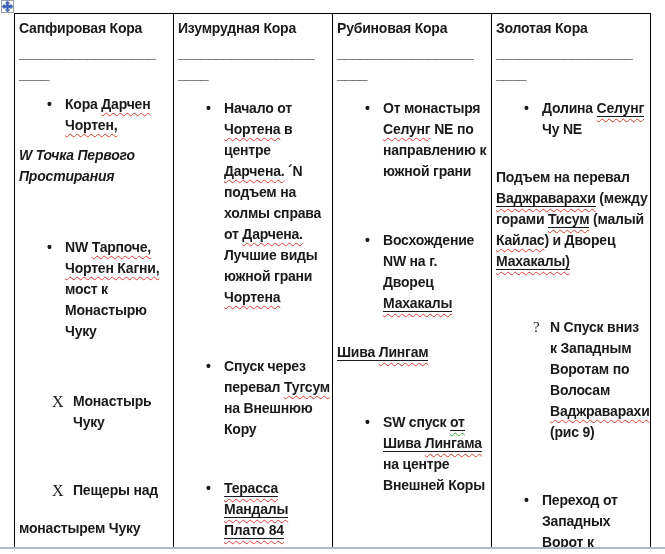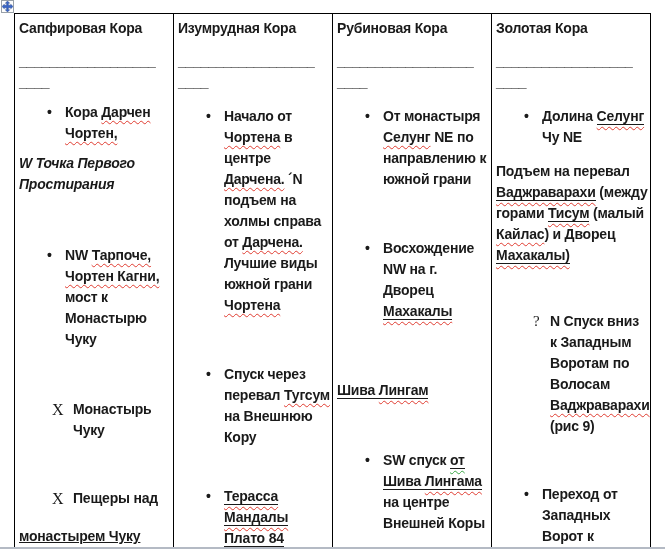--- a/index.html
+++ b/index.html
@@ -5,21 +5,21 @@
   html,body{margin:0;padding:0;background:#fff;}
   #page{position:relative;width:665px;height:554px;background:#ffffff;overflow:hidden;
         font-family:"Liberation Sans","DejaVu Sans",sans-serif;font-weight:700;
         font-size:14px;line-height:21px;color:#1a1a1a;letter-spacing:-0.2px;}
   #handle{position:absolute;left:1px;top:0;width:13px;height:13px;border:1px solid #98a0a8;
           background:#fdfdfd;box-sizing:border-box;display:flex;align-items:center;justify-content:center;}
   #tbl{position:absolute;left:14px;top:13px;width:637px;height:535px;display:flex;
        border-top:1px solid #000;border-left:1px solid #000;box-sizing:border-box;overflow:hidden;}
   .cell{width:159px;box-sizing:border-box;border-right:1px solid #000;padding:4px 2px 0 4px;overflow:hidden;}
   .title{margin:0;}
-  .rule{margin-top:12px;white-space:nowrap;}
+  .rule{margin-top:4px;white-space:nowrap;}
   .item{position:relative;}
   .item .marker{position:absolute;top:0;}
   .bullet{padding-left:46px;}
   .bullet .marker{left:28px;}
   .bx{padding-left:54px;}
   .bx .marker{left:33px;font-family:"Liberation Serif","DejaVu Serif",serif;font-weight:400;font-size:16px;}
   .bq{padding-left:54px;}
   .bq .marker{left:37px;font-family:"Liberation Serif","DejaVu Serif",serif;font-weight:400;font-size:15px;}
   .para{padding-left:0;}
   .outdent{padding-left:0;}
@@ -55,21 +55,21 @@
       <div class="rule">
         <div>__________________</div>
         <div>____</div>
       </div>
       <div class="items">
           <div class="item bullet" style="margin-top: 9px;"><span class="marker">•</span><span>Кора </span><span class="r">Дарчен Чортен,</span></div>
           <div class="item para" style="margin-top: 9px; font-style: italic;"><span>W Точка Первого Простирания</span></div>
           <div class="item bullet" style="margin-top: 50px;"><span class="marker">•</span><span>NW </span><span class="r">Тарпоче,</span><span> </span><span class="r">Чортен Кагни,</span><span> мост к Монастырю Чуку</span></div>
           <div class="item bx" style="margin-top: 49px;"><span class="marker">X</span><span>Монастырь Чуку</span></div>
           <div class="item bx" style="margin-top: 47px;"><span class="marker">X</span><span>Пещеры </span><span class="g">над</span></div>
-          <div class="item outdent" style="margin-top: 17px; text-decoration: underline;"><span>монастырем Чуку</span></div>
+          <div class="item outdent" style="margin-top: 17px;"><span>монастырем Чуку</span></div>
         </div>
     </div>
 
     <div class="cell">
       <div class="title">Изумрудная Кора</div>
       <div class="rule">
         <div>__________________</div>
         <div>____</div>
       </div>
       <div class="items">
@@ -81,34 +81,34 @@
 
     <div class="cell">
       <div class="title">Рубиновая Кора</div>
       <div class="rule">
         <div>__________________</div>
         <div>____</div>
       </div>
       <div class="items">
           <div class="item bullet" style="margin-top: 13px;"><span class="marker">•</span><span>От монастыря </span><span class="r">Селунг</span><span> NE по направлению к южной грани</span></div>
           <div class="item bullet" style="margin-top: 48px;"><span class="marker">•</span><span>Восхождение NW на г. Дворец </span><span class="ur">Махакалы</span></div>
-          <div class="item para" style="margin-top: 58px;"><span class="u">Шива </span><span class="ur">Лингам</span></div>
+          <div class="item para" style="margin-top: 28px;"><span class="u">Шива </span><span class="ur">Лингам</span></div>
           <div class="item bullet" style="margin-top: 49px;"><span class="marker">•</span><span>SW спуск </span><span class="ug">от</span><span> </span><span class="u">Шива </span><span class="ur">Лингама</span><span> на центре Внешней Коры</span></div>
         </div>
     </div>
 
     <div class="cell">
       <div class="title">Золотая Кора</div>
       <div class="rule">
         <div>__________________</div>
         <div>____</div>
       </div>
       <div class="items">
           <div class="item bullet" style="margin-top: 13px;"><span class="marker">•</span><span>Долина </span><span class="ur">Селунг</span><span> Чу NE</span></div>
-          <div class="item para" style="margin-top: 13px;"><span>Подъем на перевал </span><span class="ur">Ваджраварахи</span><span> (между горами </span><span class="ur">Тисум</span><span> (малый </span><span class="r">Кайлас</span><span>) и Дворец </span><span class="ur">Махакалы)</span></div>
+          <div class="item para" style="margin-top: 27px;"><span>Подъем на перевал </span><span class="ur">Ваджраварахи</span><span> (между горами </span><span class="ur">Тисум</span><span> (малый </span><span class="r">Кайлас</span><span>) и Дворец </span><span class="ur">Махакалы)</span></div>
           <div class="item bq" style="margin-top: 45px;"><span class="marker">?</span><span>N Спуск вниз к Западным Воротам по Волосам </span><span class="r">Ваджраварахи</span><span> (рис 9)</span></div>
           <div class="item bullet" style="margin-top: 47px;"><span class="marker">•</span><span>Переход от Западных Ворот к Северному</span></div>
         </div>
     </div>
 
   </div>
 
   <div id="bottom-edge"></div>
 </div>
 

